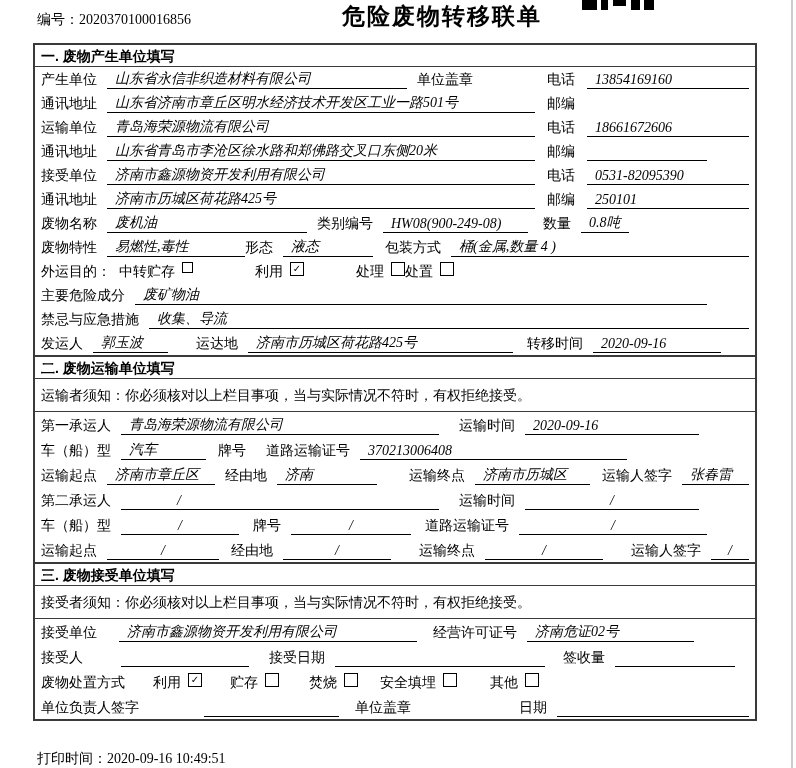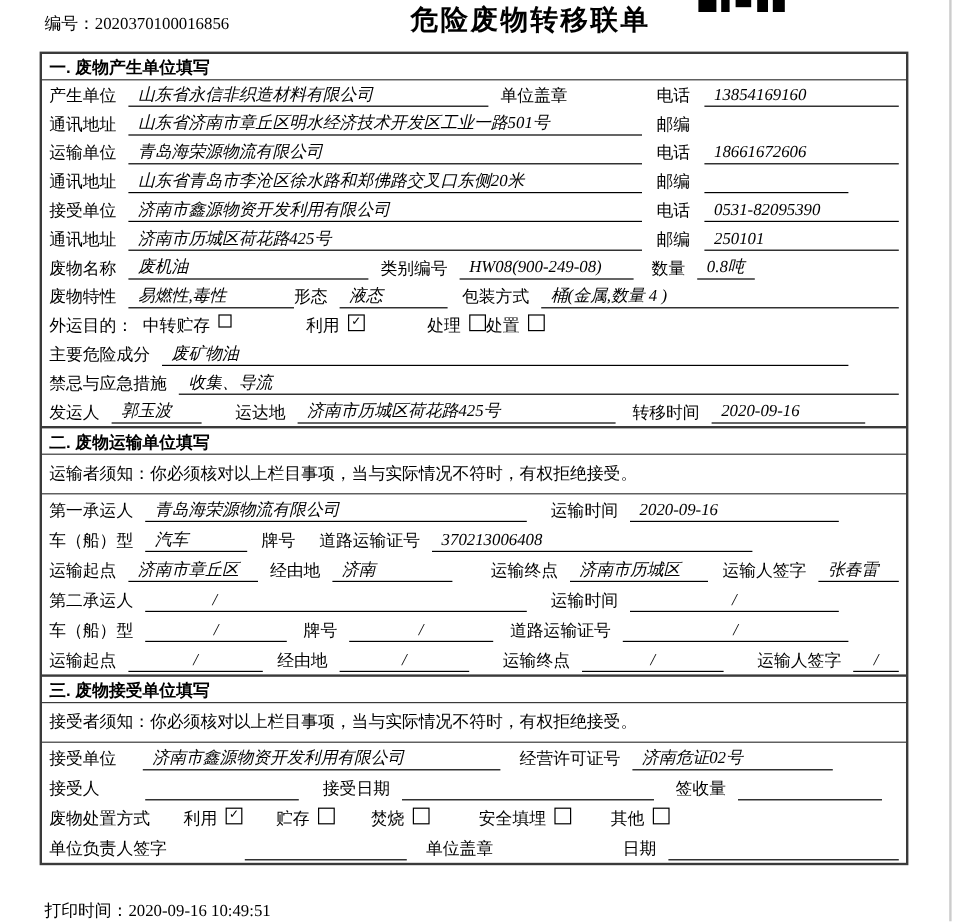--- a/index.html
+++ b/index.html
@@ -288,21 +288,21 @@
           <span class="cb">✓</span>
         </span>
       <span class="grp" style="margin-left:28px">
           <span>贮存</span>
           <span class="cb"></span>
         </span>
       <span class="grp" style="margin-left:30px">
           <span>焚烧</span>
           <span class="cb"></span>
         </span>
-      <span class="grp" style="margin-left:41px">
+      <span class="grp" style="margin-left:22px">
           <span>安全填埋</span>
           <span class="cb"></span>
         </span>
       <span class="grp" style="margin-left:33px">
           <span>其他</span>
           <span class="cb"></span>
         </span>
     </div>
 
     <div class="row">

